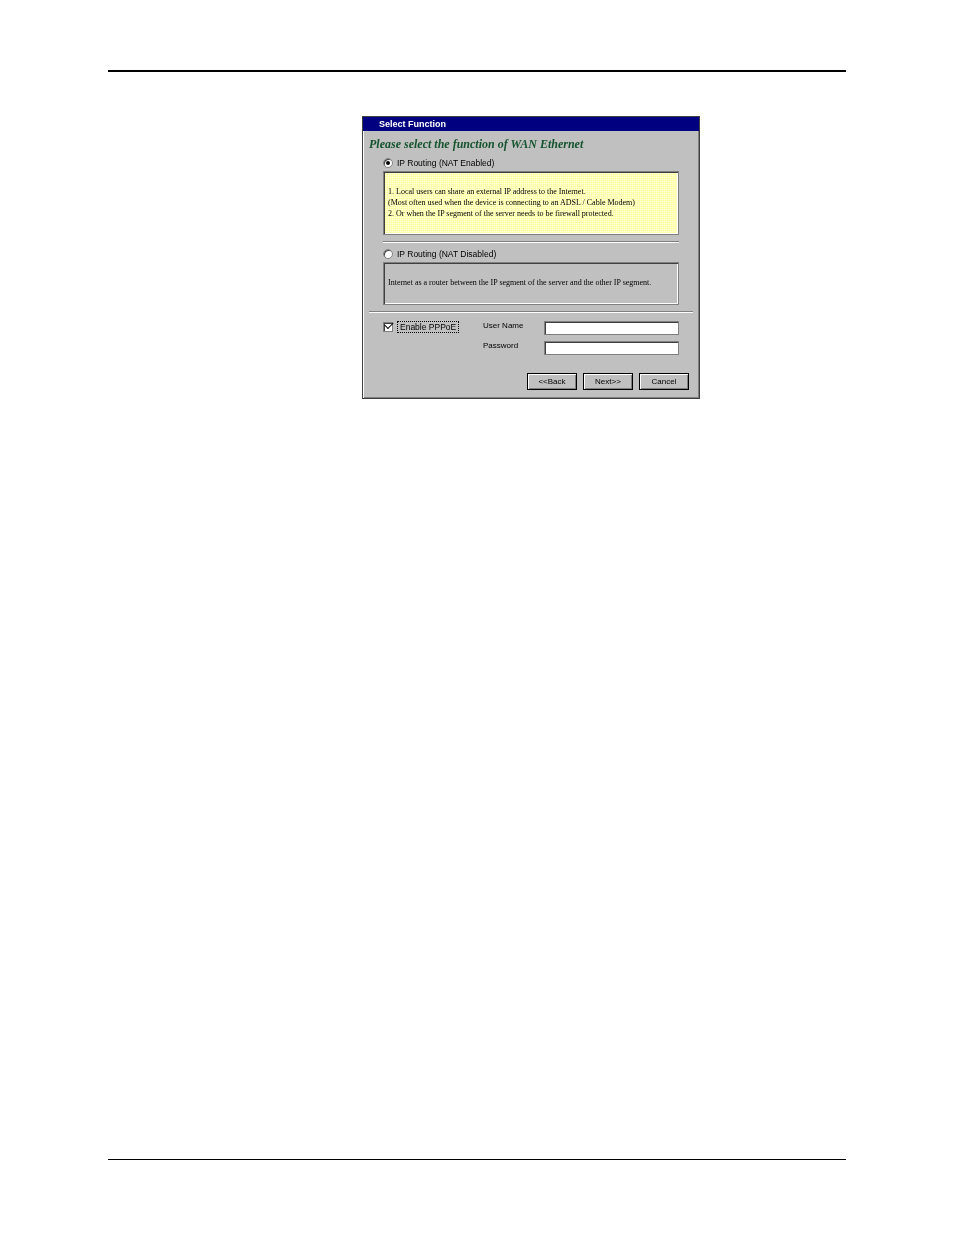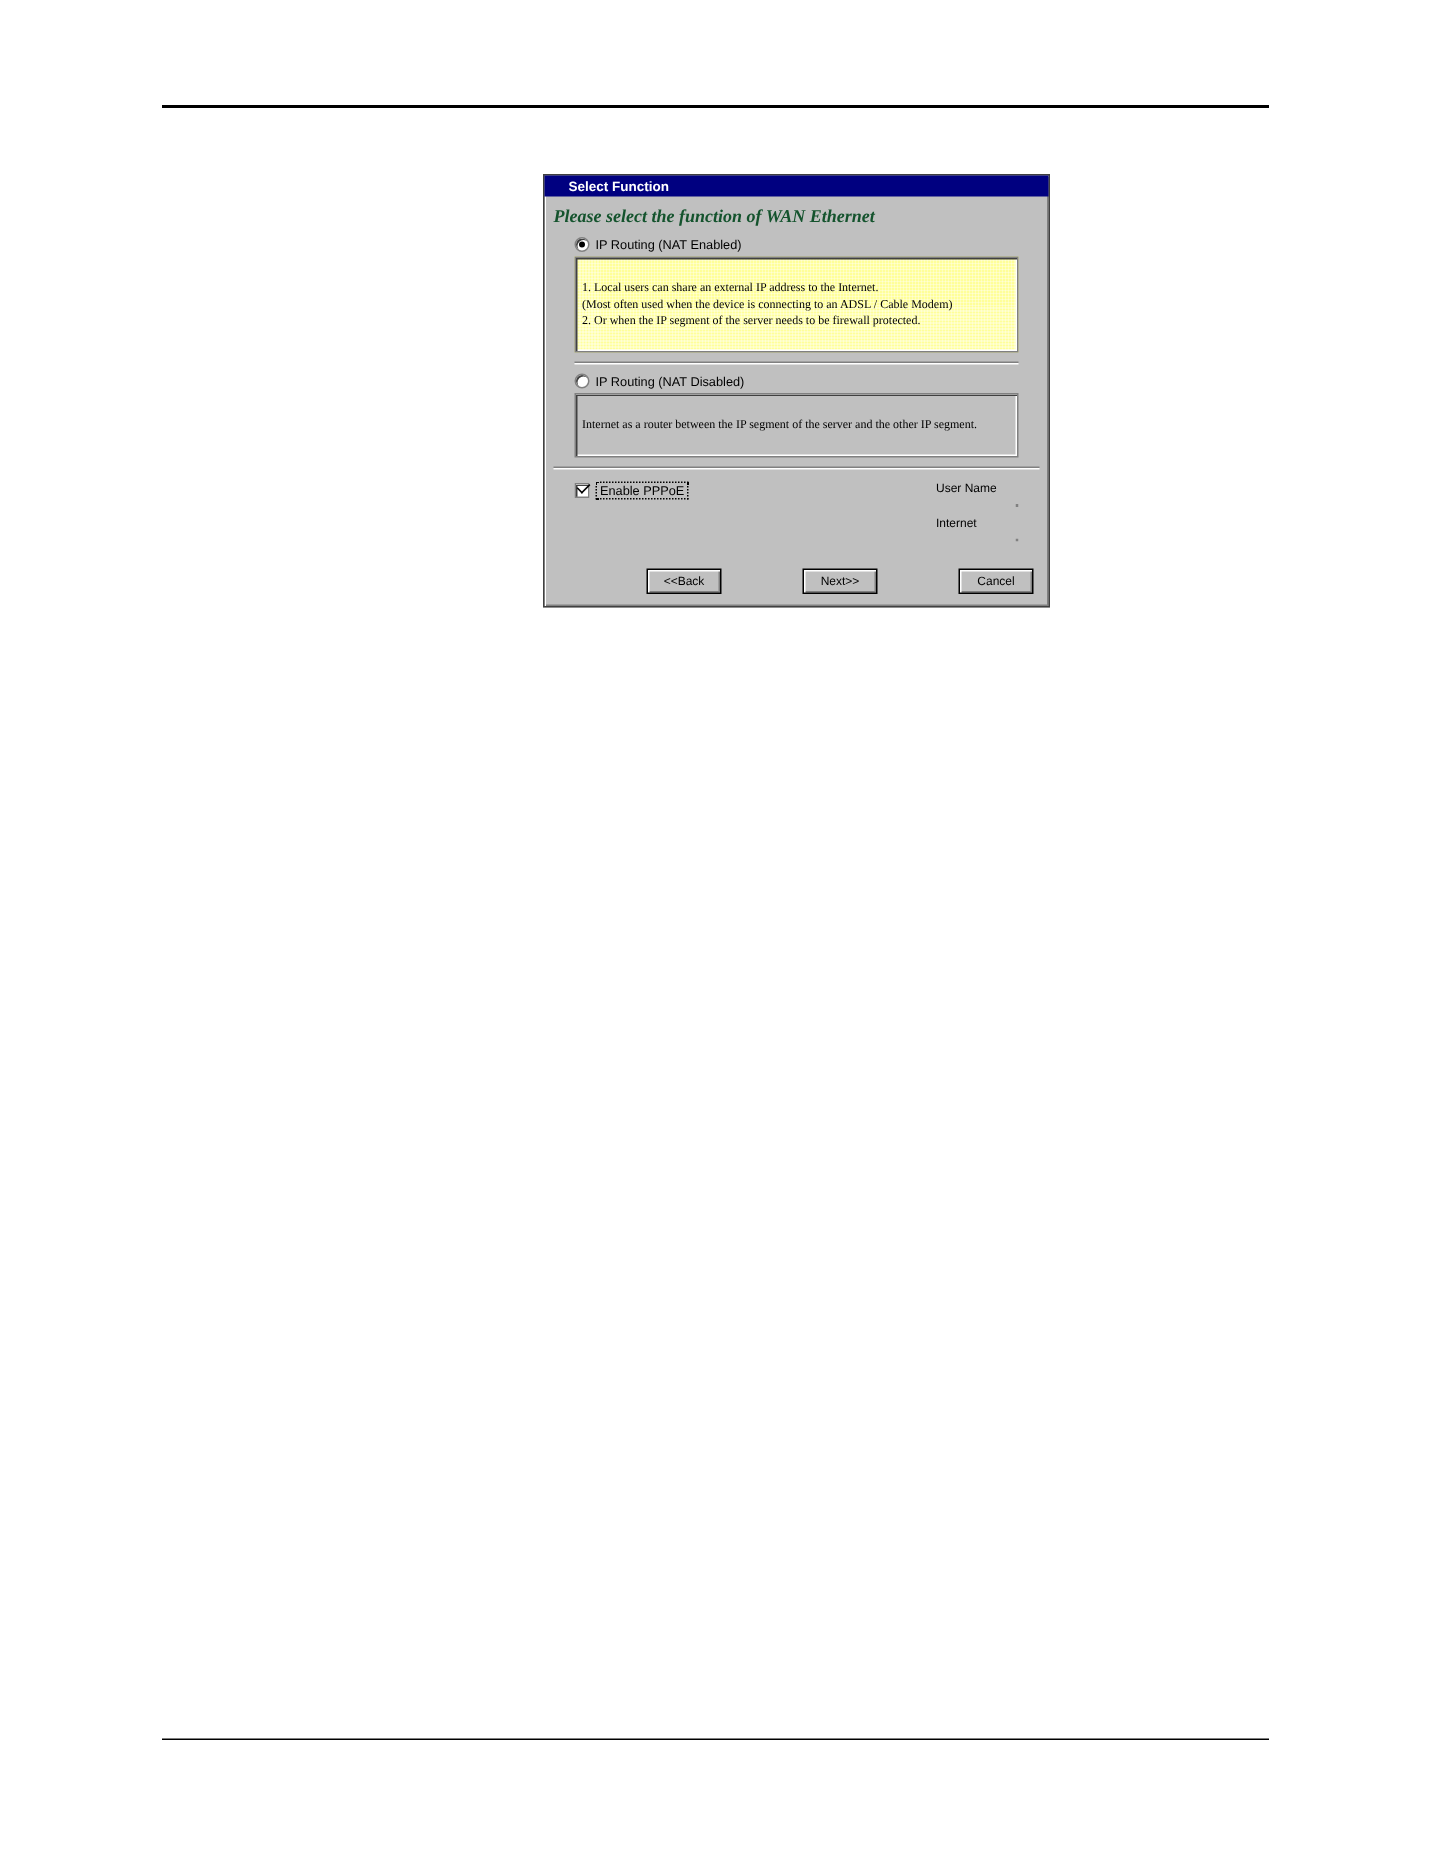--- a/index.html
+++ b/index.html
@@ -133,24 +133,23 @@
   }
   .focus-label {
     border: 1px dotted #000;
     padding: 0 2px;
   }
   .fields-col {
     flex: 1;
   }
   .field-row {
     display: flex;
-    align-items: flex-end;
+    align-items: flex-start;
     gap: 6px;
     margin-bottom: 6px;
-    flex-direction: column;
   }
   .field-label {
     width: 55px;
     font-size: 8px;
   }
   .text-input {
     flex: 1;
     height: 14px;
     background: #fff;
     border: 1px solid #808080;
@@ -165,21 +164,20 @@
   .btn {
     min-width: 50px;
     height: 17px;
     background: #c0c0c0;
     border: 1px solid #000;
     box-shadow: inset 1px 1px 0 #fff, inset -1px -1px 0 #808080;
     font-size: 8px;
     text-align: center;
     line-height: 15px;
     font-family: "MS Sans Serif", Tahoma, Arial, sans-serif;
-    margin-left: 48px;
   }
 </style>
 </head>
 <body>
 
 <div class="page-rule-top"></div>
 <div class="page-rule-bottom"></div>
 
 <div class="dialog-wrap">
   <div class="title-bar">
@@ -213,21 +211,21 @@
       <div class="check-col">
         <span class="checkbox checked"></span>
         <span class="focus-label">Enable PPPoE</span>
       </div>
       <div class="fields-col">
         <div class="field-row">
           <span class="field-label">User Name</span>
           <div class="text-input"></div>
         </div>
         <div class="field-row">
-          <span class="field-label">Internet</span>
+          <span class="field-label">Password</span>
           <div class="text-input"></div>
         </div>
       </div>
     </div>
   </div>
 
   <div class="button-row">
     <div class="btn">&lt;&lt;Back</div>
     <div class="btn">Next&gt;&gt;</div>
     <div class="btn">Cancel</div>

